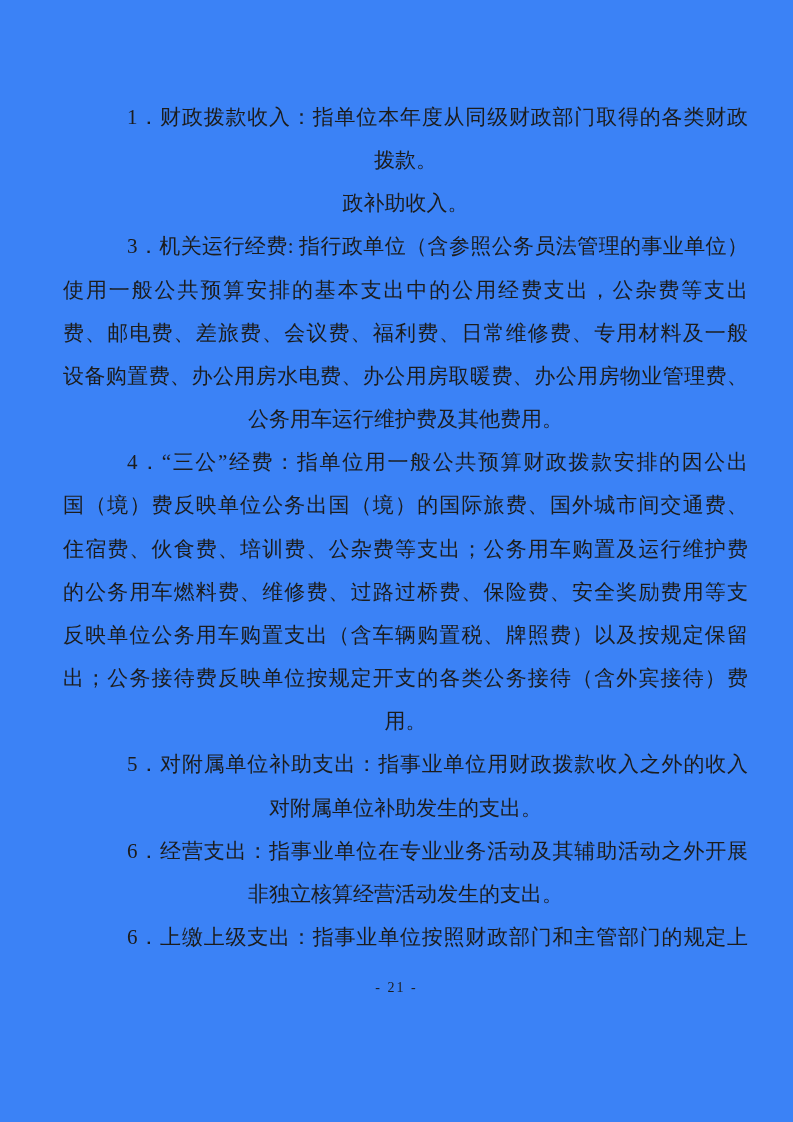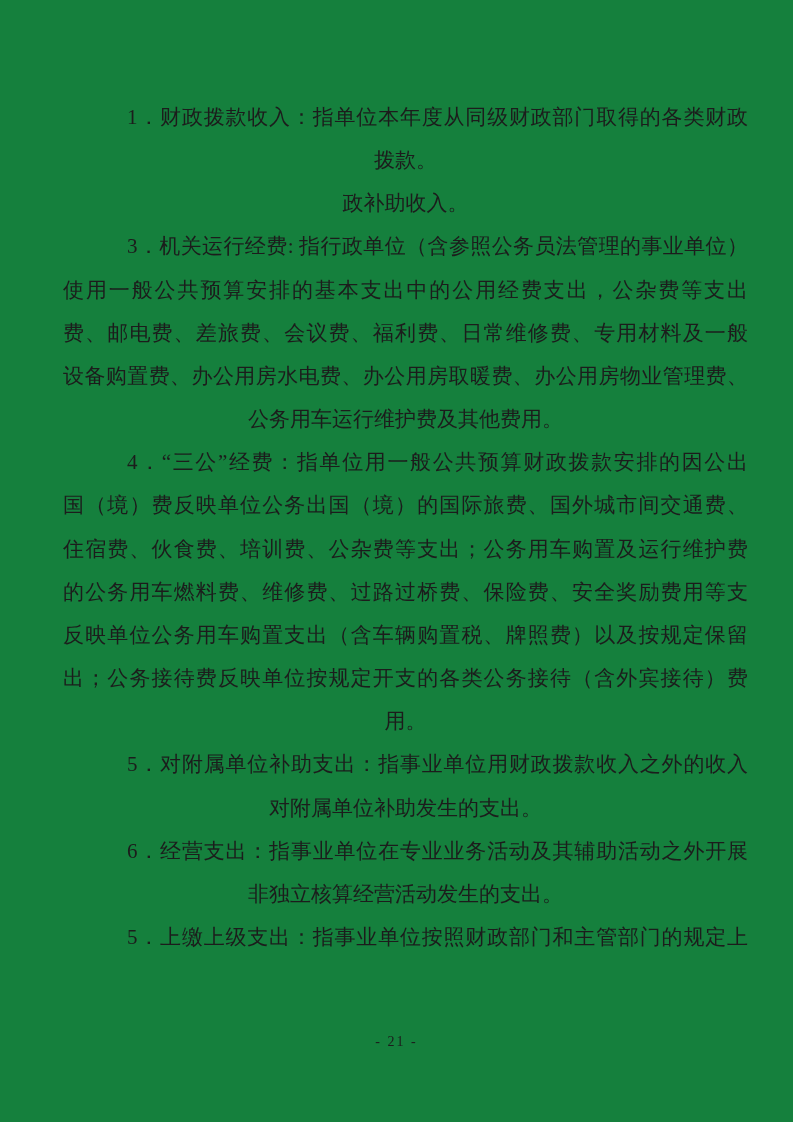--- a/index.html
+++ b/index.html
@@ -5,21 +5,21 @@
   html, body {
     margin: 0;
     padding: 0;
     background: #e8e8e8;
   }
   .page {
     position: relative;
     width: 793px;
     height: 1122px;
     margin: 0 auto;
-    background: #15803d;
+    background: #3b82f6;
     overflow: hidden;
     font-family: "Liberation Serif", "DejaVu Serif", serif;
     color: #1c1c1c;
   }
   .doc-body {
     position: absolute;
     left: 63px;
     top: 96px;
     width: 685px;
     font-size: 21px;
@@ -31,21 +31,21 @@
   }
   .fill {
     text-align: justify;
     text-align-last: justify;
   }
   .indent {
     text-indent: 64px;
   }
   .footer {
     position: absolute;
-    top: 1034px;
+    top: 980px;
     left: 0;
     width: 100%;
     text-align: center;
     font-size: 14px;
     letter-spacing: 2px;
     color: #1c1c1c;
   }
 </style>
 </head>
 <body>
@@ -64,17 +64,17 @@
     <div class="line fill">国（境）费反映单位公务出国（境）的国际旅费、国外城市间交通费、</div>
     <div class="line fill">住宿费、伙食费、培训费、公杂费等支出；公务用车购置及运行维护费</div>
     <div class="line fill">的公务用车燃料费、维修费、过路过桥费、保险费、安全奖励费用等支</div>
     <div class="line fill">反映单位公务用车购置支出（含车辆购置税、牌照费）以及按规定保留</div>
     <div class="line fill">出；公务接待费反映单位按规定开支的各类公务接待（含外宾接待）费</div>
     <div class="line">用。</div>
     <div class="line fill indent">5．对附属单位补助支出：指事业单位用财政拨款收入之外的收入</div>
     <div class="line">对附属单位补助发生的支出。</div>
     <div class="line fill indent">6．经营支出：指事业单位在专业业务活动及其辅助活动之外开展</div>
     <div class="line">非独立核算经营活动发生的支出。</div>
-    <div class="line fill indent">5．上缴上级支出：指事业单位按照财政部门和主管部门的规定上</div>
+    <div class="line fill indent">6．上缴上级支出：指事业单位按照财政部门和主管部门的规定上</div>
   </div>
 
   <div class="footer">- 21 -</div>
 </div>
 
 </body></html>

